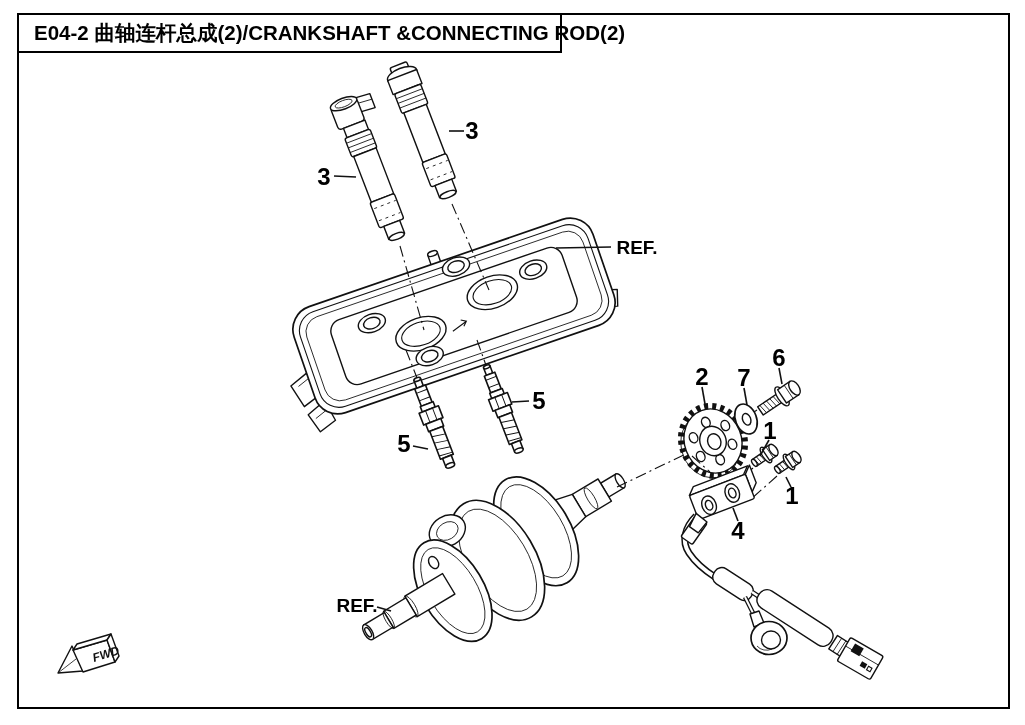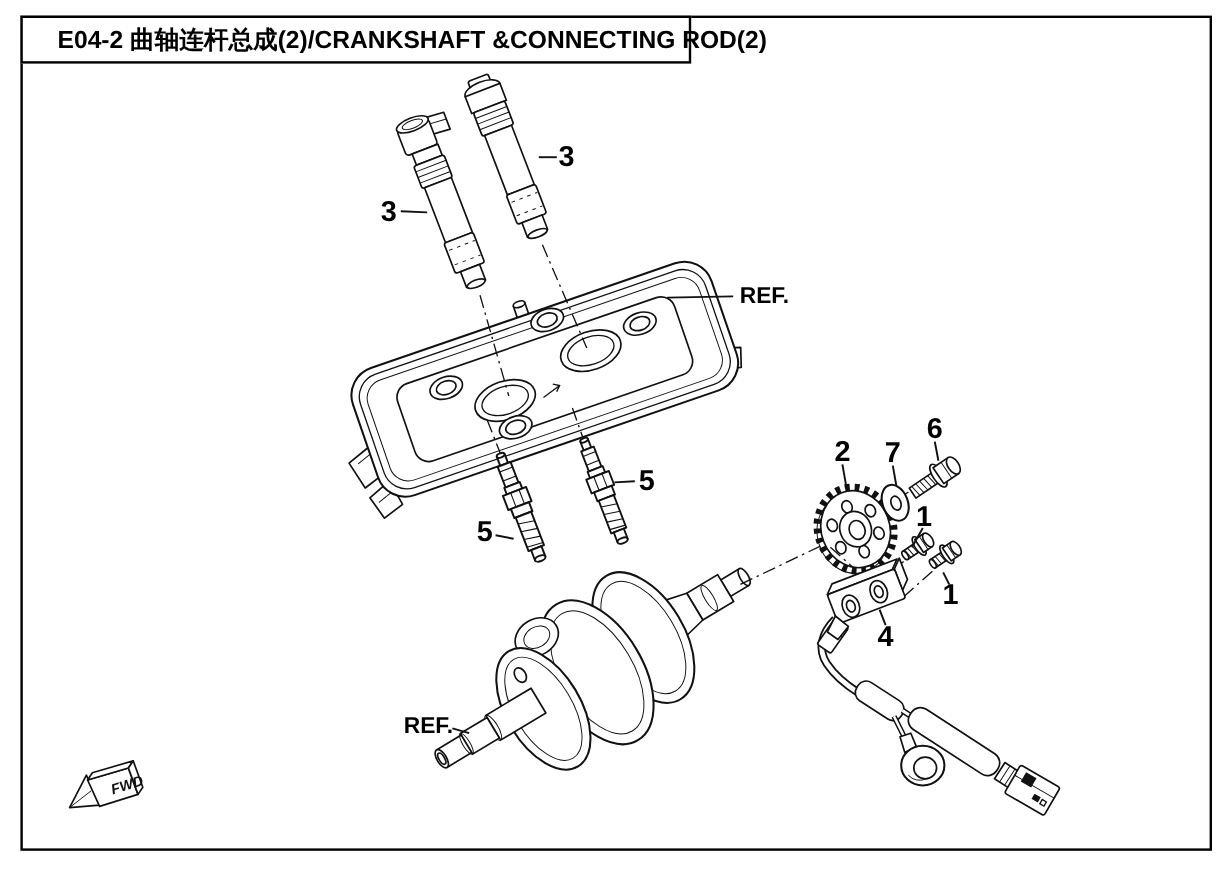--- a/index.html
+++ b/index.html
@@ -1,20 +1,20 @@
 <!DOCTYPE html>
 <html><head>
 <meta charset="utf-8">
 <style>
   html,body{margin:0;padding:0;background:#fff;}
   .stage{position:relative;width:1025px;height:725px;background:#fff;overflow:hidden;
          font-family:"Liberation Sans","DejaVu Sans",sans-serif;}
   .frame{position:absolute;left:17px;top:13px;width:989px;height:692px;border:2px solid #000;}
   .title-box{position:absolute;left:17px;top:13px;width:526px;height:36px;border:2px solid #000;
-             background:#fff;display:flex;align-items:center;padding-left:29px;box-sizing:content-box;}
+             background:#fff;display:flex;align-items:center;padding-left:15px;box-sizing:content-box;}
   .title-box span{font-weight:bold;font-size:20.5px;color:#000;white-space:nowrap;}
   svg{position:absolute;left:0;top:0;}
   .co{position:absolute;transform:translate(-50%,-50%);font-weight:bold;font-size:24px;
       color:#000;line-height:1;}
   .co.ref{font-size:19px;}
   
   .fw{fill:#fff;stroke:#111;stroke-width:1.4;stroke-linejoin:round;}
   .fw2{fill:#fff;stroke:#111;stroke-width:1.7;stroke-linejoin:round;}
   .ln{fill:none;stroke:#111;stroke-width:1.1;}
   .thin{fill:none;stroke:#111;stroke-width:0.8;}

